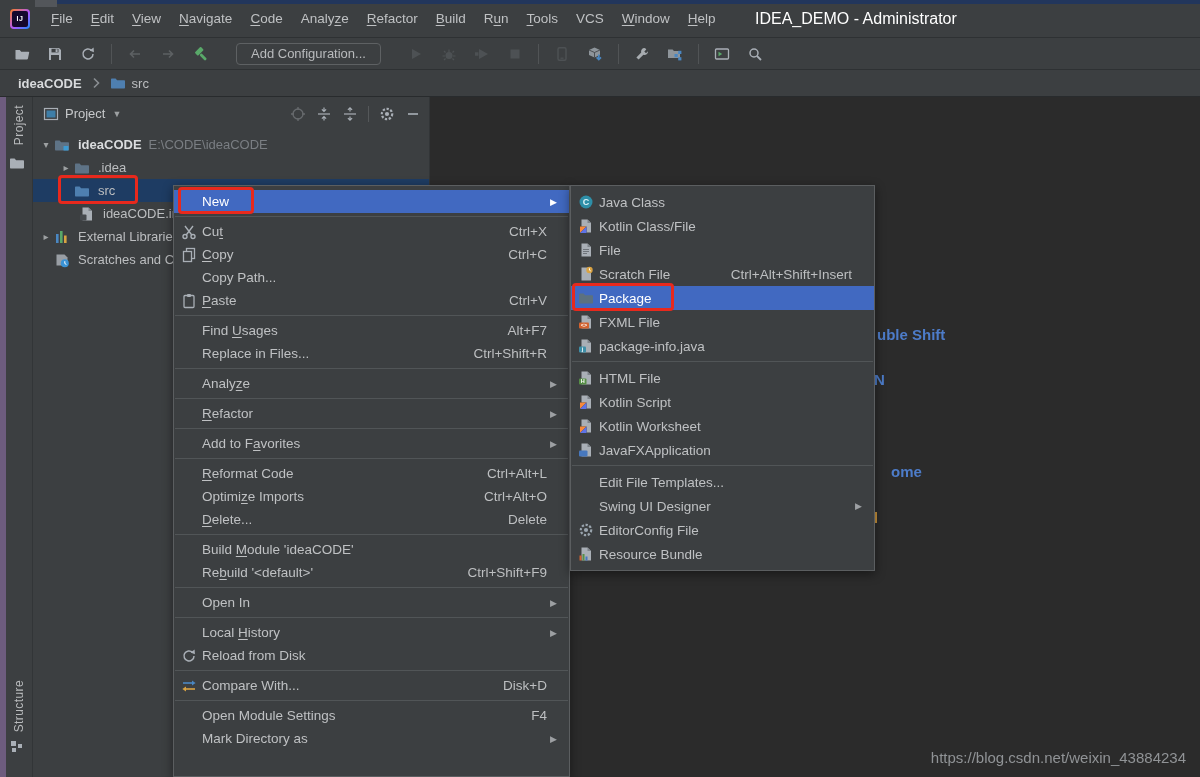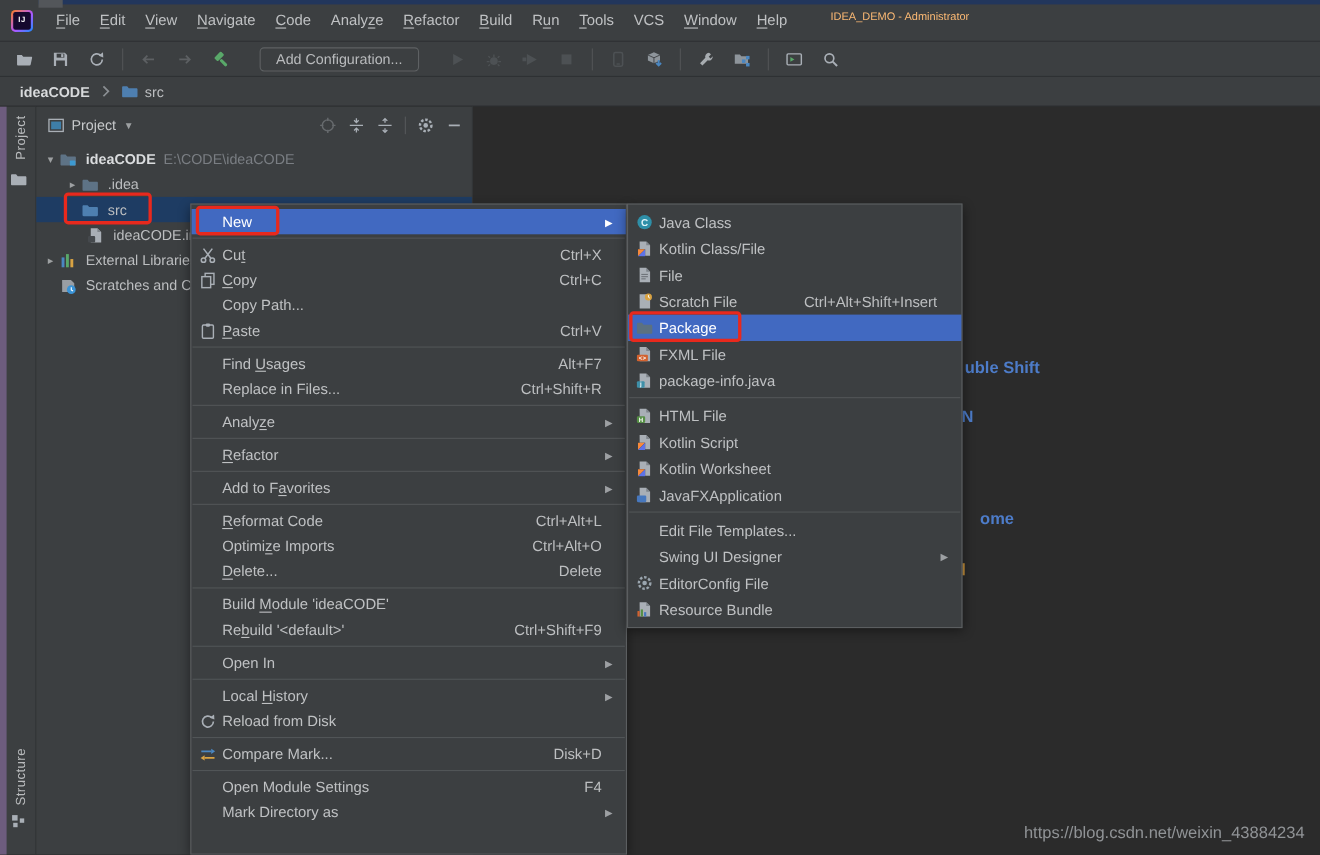--- a/index.html
+++ b/index.html
@@ -12,21 +12,21 @@
     border-bottom:1px solid #2E3133}
   .navy-strip{position:absolute;top:0;left:35px;right:0;height:4px;background:#22365C}
   .top-tab{position:absolute;top:0;left:35px;width:22px;height:7px;background:#53565A;z-index:2}
   .logo{width:20px;height:20px;margin:0 12px 0 10px;border-radius:4px;position:relative;z-index:3;
     background:linear-gradient(135deg,#fc801d,#b057ff 55%,#168dff);display:flex;align-items:center;justify-content:center}
   .logo .inner{width:16px;height:16px;background:#15082e;border-radius:2px;display:flex;align-items:center;justify-content:center;
     color:#fff;font-size:7px;font-weight:bold;letter-spacing:.5px}
   .menubar{display:flex;align-items:center;height:100%;z-index:3}
   .mb-item{padding:0 9px;font-size:13.5px;color:#BFC1C3;line-height:34px;cursor:default}
   .mb-item u{text-underline-offset:2px}
-  .win-title{position:absolute;left:755px;top:10px;font-size:10px;color:#fdba74;z-index:3}
+  .win-title{position:absolute;left:755px;top:10px;font-size:16px;color:#ffffff;z-index:3}
 
   
   .toolbar{height:32px;background:#3C3F41;display:flex;align-items:center;gap:9px;padding-left:10px;
     border-bottom:1px solid #2E3133}
   .tbtn{width:24px;height:24px;display:flex;align-items:center;justify-content:center}
   .tsep{width:1px;height:20px;background:#515456;margin:0 2px}
   .combo{height:22px;border:1px solid #5E6163;border-radius:4px;color:#B9BBBD;font-size:13px;
     display:flex;align-items:center;padding:0 14px;margin:0 14px;background:transparent}
 
   
@@ -587,21 +587,21 @@
         <span class="mi">
           <span class="ic">
             <svg viewBox="0 0 16 16">
               <path d="M2 5h9" stroke="#4A87C2" stroke-width="1.6"></path>
               <polygon points="11,2.6 14.6,5 11,7.4" fill="#4A87C2"></polygon>
               <path d="M14 11H5" stroke="#D9A343" stroke-width="1.6"></path>
               <polygon points="5,8.6 1.4,11 5,13.4" fill="#D9A343"></polygon>
             </svg>
           </span>
         </span>
-        <span class="ml">Compare Mark...</span>
+        <span class="ml">Compare With...</span>
         <span class="ms">Disk+D</span>
         <span class="ma"></span>
       </div>
       <div class="menu-sep"></div>
       <div class="menu-row">
         <span class="mi"></span>
         <span class="ml">Open Module Settings</span>
         <span class="ms">F4</span>
         <span class="ma"></span>
       </div>

